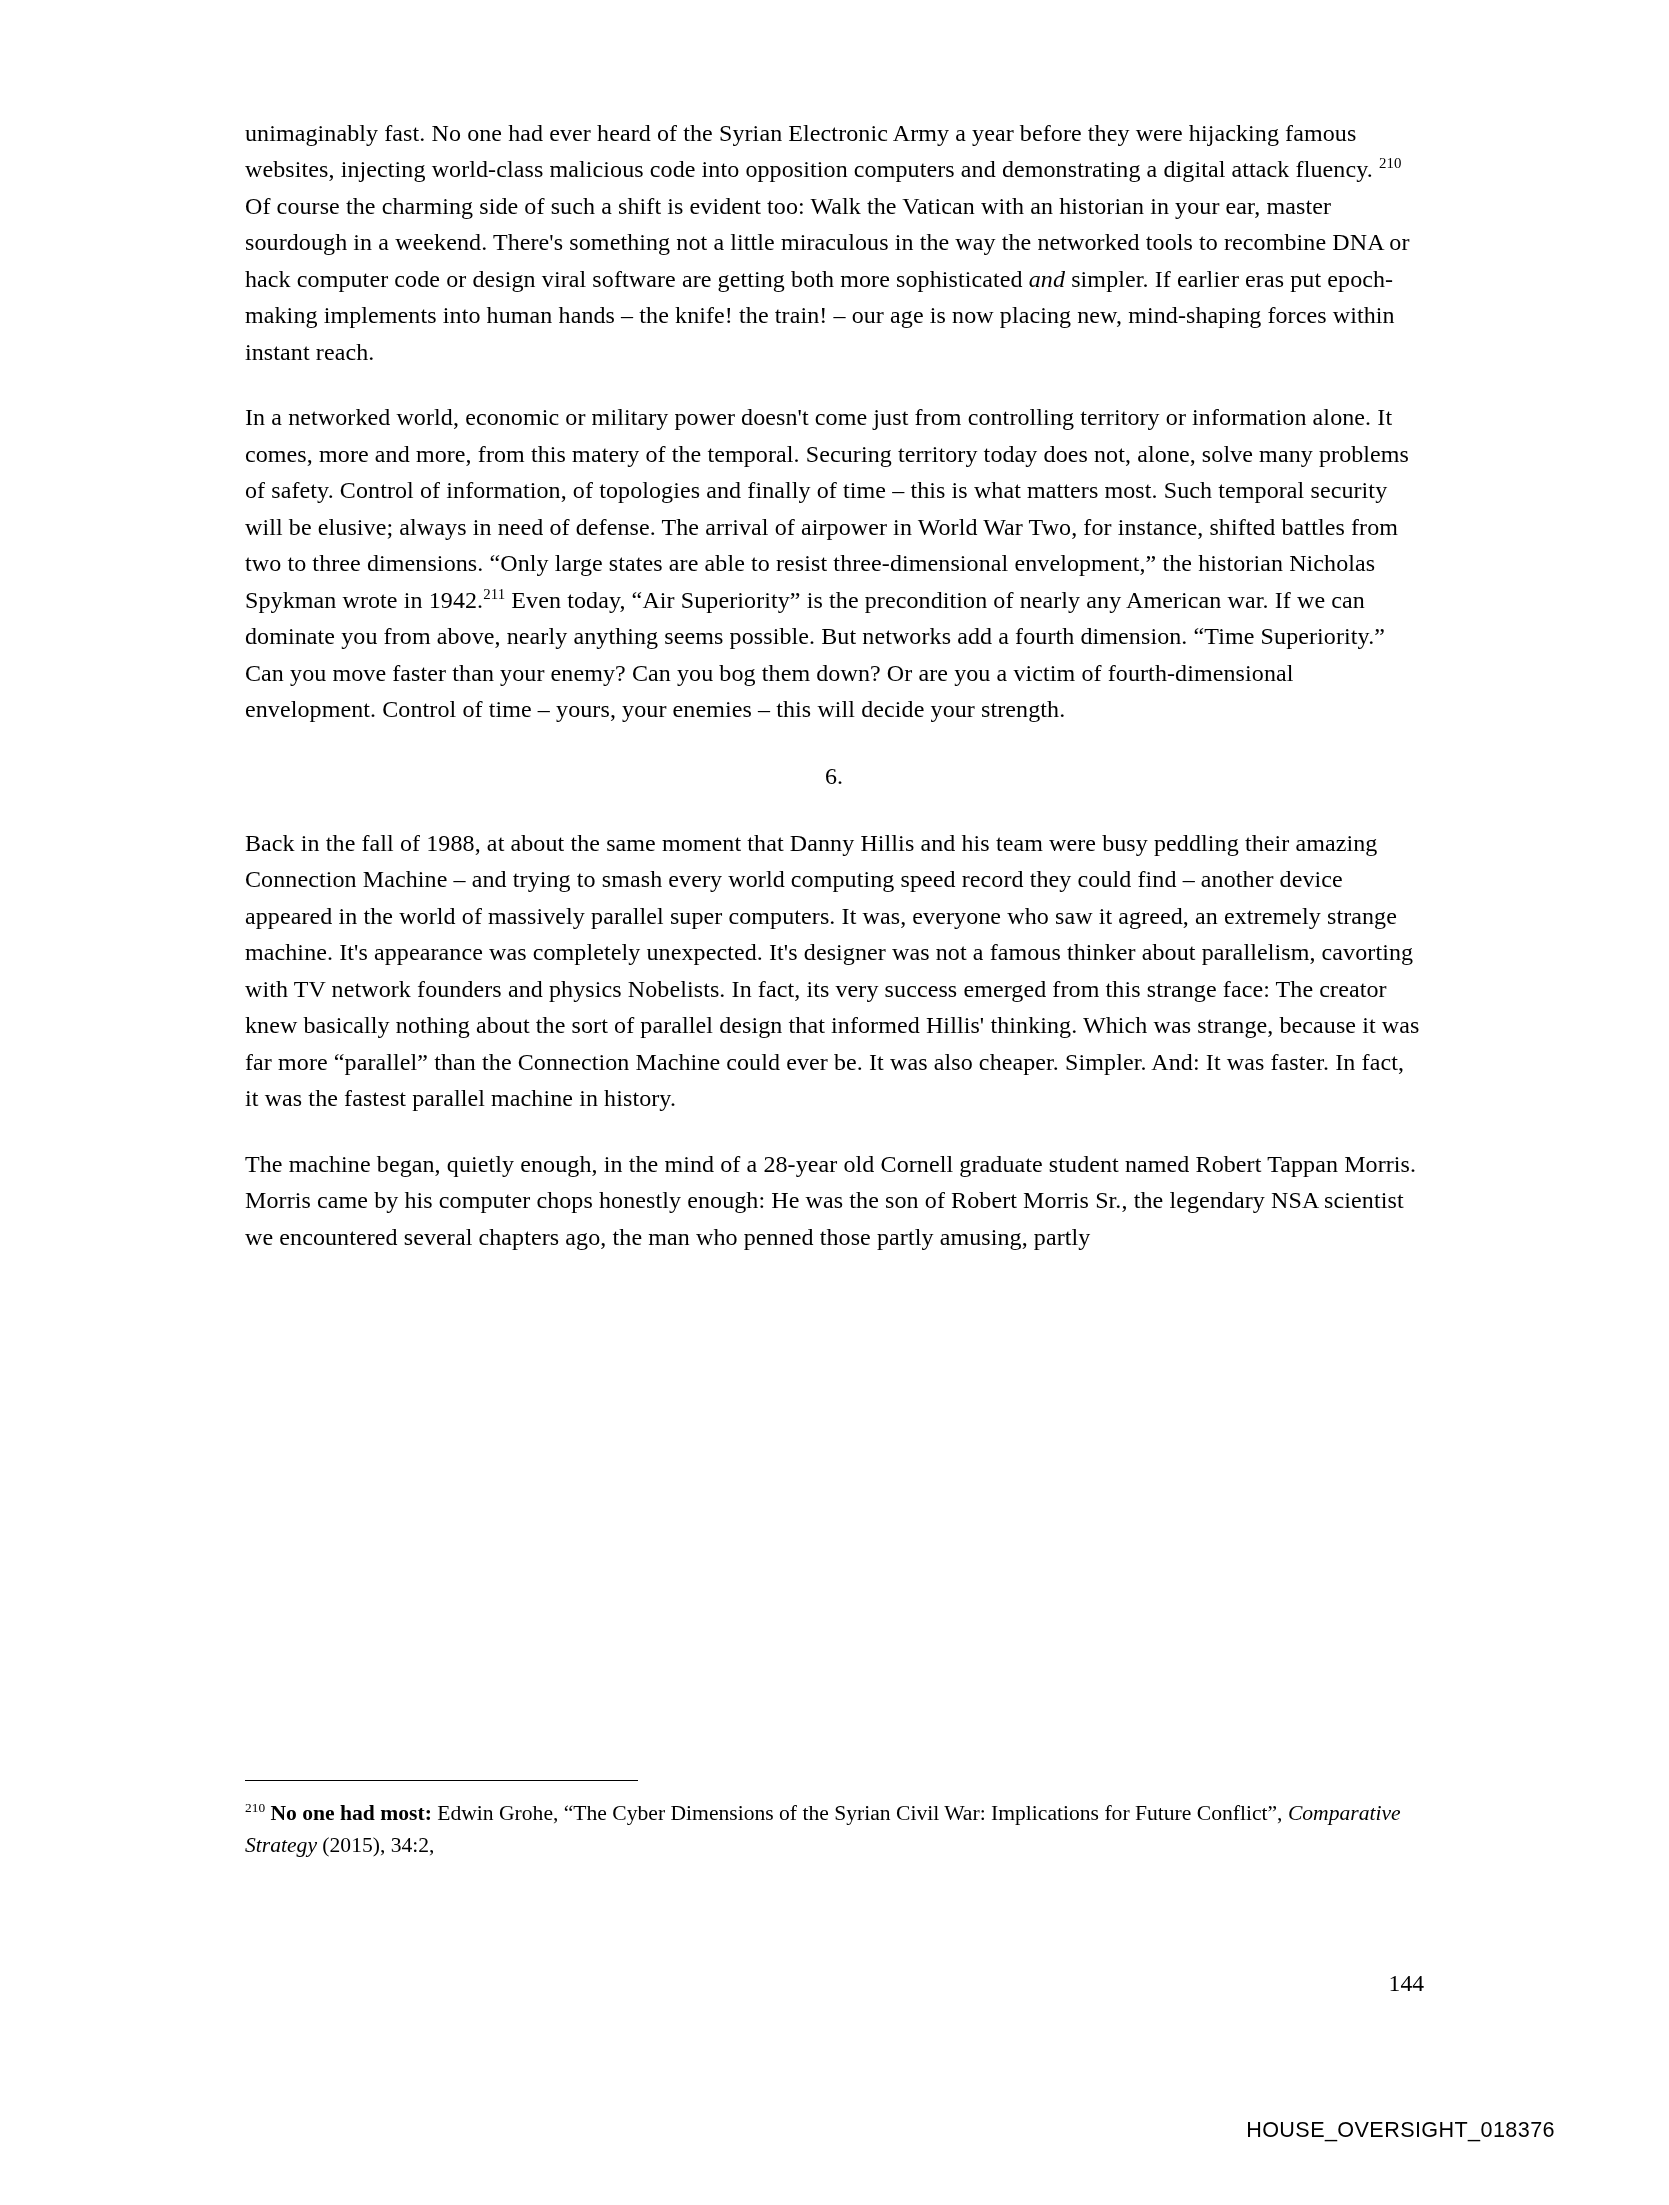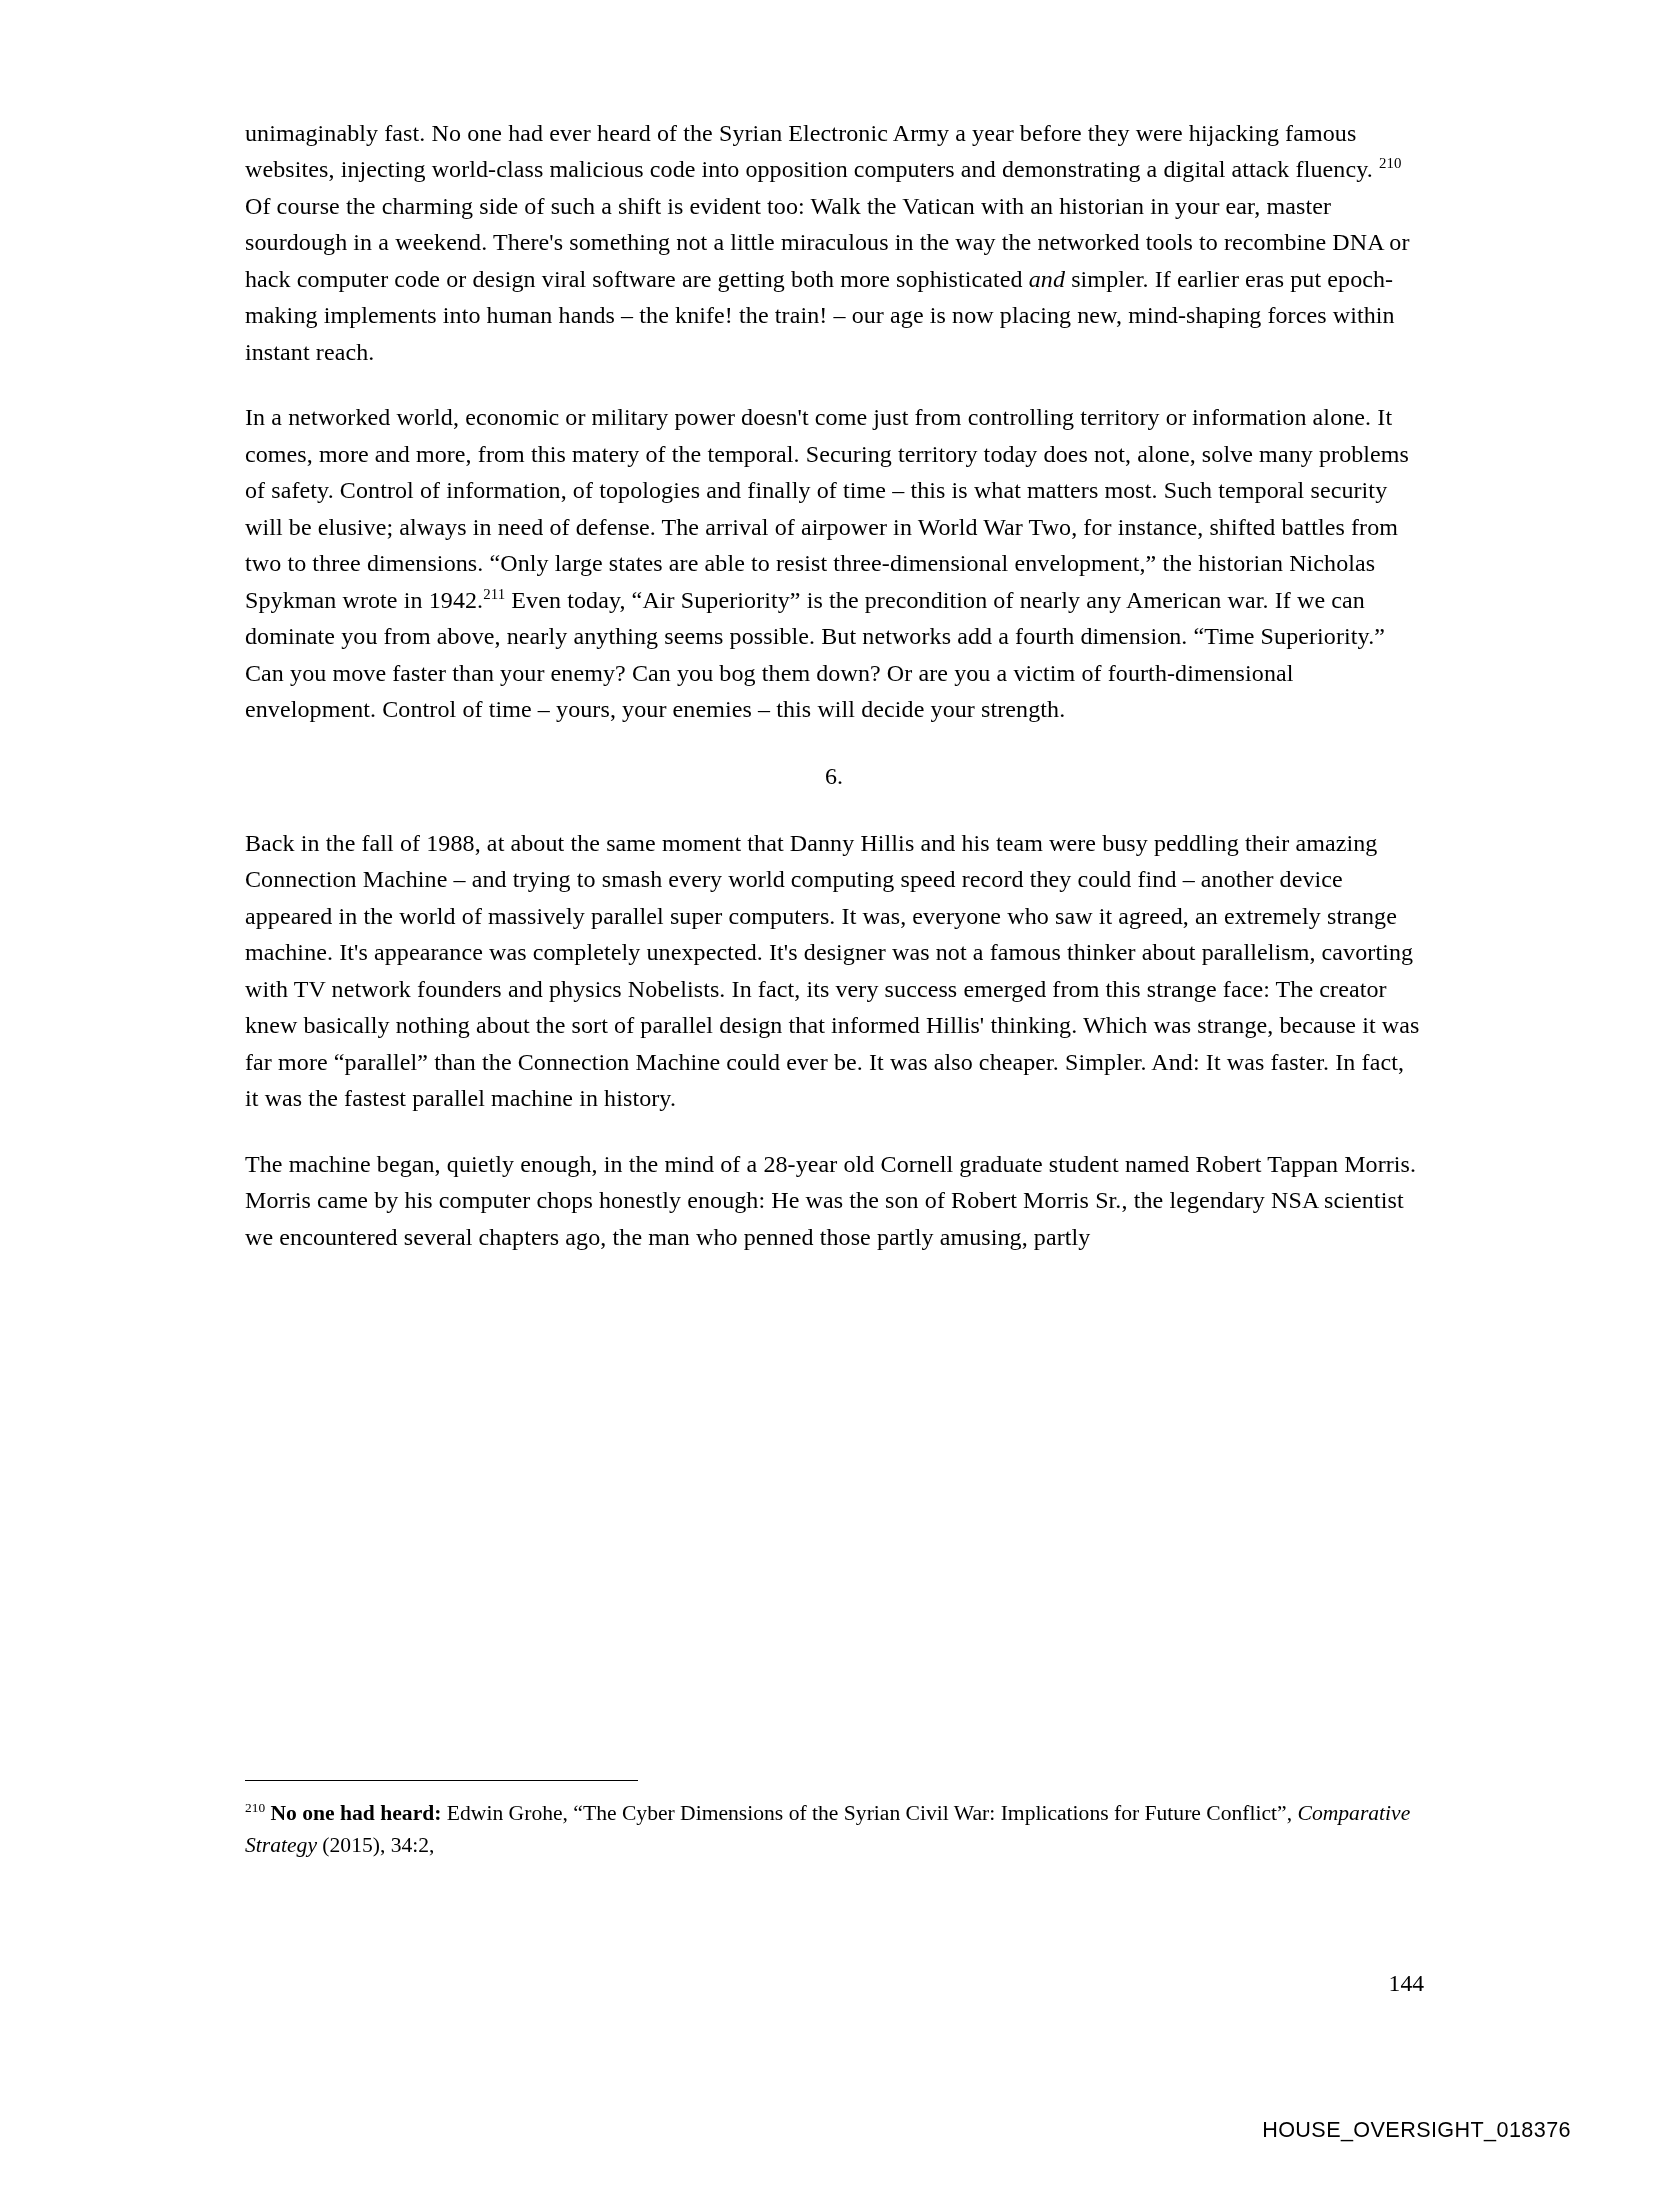--- a/index.html
+++ b/index.html
@@ -72,21 +72,21 @@
   }
   .page-number {
     position: absolute;
     right: 245px;
     top: 1970px;
     font-size: 23.6px;
     text-align: center;
   }
   .stamp {
     position: absolute;
-    right: 98px;
+    right: 114px;
     bottom: 62px;
     font-size: 21.6px;
     font-family: "Liberation Sans", sans-serif;
     letter-spacing: 0.4px;
     margin-top: 32px;
   }
 </style>
 </head>
 <body>
 
@@ -102,21 +102,21 @@
 
     <p class="body-par">Back in the fall of 1988, at about the same moment that Danny Hillis and his team were busy peddling their amazing Connection Machine – and trying to smash every world computing speed record they could find – another device appeared in the world of massively parallel super computers. It was, everyone who saw it agreed, an extremely strange machine. It's appearance was completely unexpected. It's designer was not a famous thinker about parallelism, cavorting with TV network founders and physics Nobelists. In fact, its very success emerged from this strange face: The creator knew basically nothing about the sort of parallel design that informed Hillis' thinking. Which was strange, because it was far more “parallel” than the Connection Machine could ever be. It was also cheaper. Simpler. And: It was faster. In fact, it was the fastest parallel machine in history.</p>
 
     <p class="body-par">The machine began, quietly enough, in the mind of a 28-year old Cornell graduate student named Robert Tappan Morris. Morris came by his computer chops honestly enough: He was the son of Robert Morris Sr., the legendary NSA scientist we encountered several chapters ago, the man who penned those partly amusing, partly</p>
 
   </div>
 
   <div class="footnotes">
     <div class="fn-rule"></div>
 
-    <div class="footnote"><sup>210</sup> <b>No one had heard:</b><span> Edwin Grohe, “The Cyber Dimensions of the Syrian Civil War: Implications for Future Conflict”, </span><em>Comparative Strategy</em><span> (2015), 34:2,</span></div>
+    <div class="footnote"><sup>210</sup> <b>No one had most:</b><span> Edwin Grohe, “The Cyber Dimensions of the Syrian Civil War: Implications for Future Conflict”, </span><em>Comparative Strategy</em><span> (2015), 34:2,</span></div>
 
   </div>
 
   <div class="page-number">144</div>
 
   <div class="stamp">HOUSE_OVERSIGHT_018376</div>
 
 </div>
 
 

